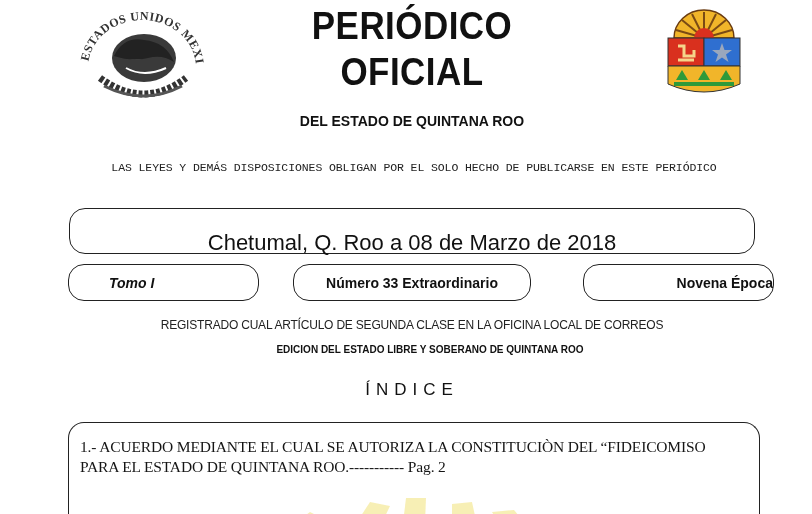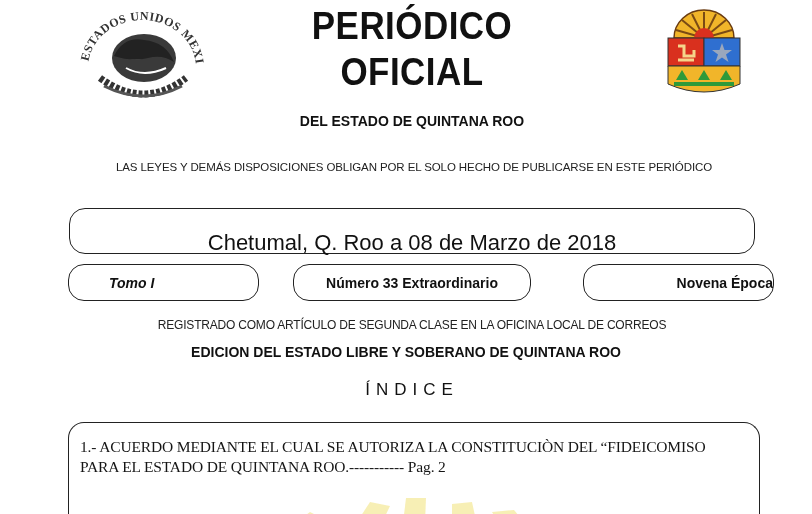--- a/index.html
+++ b/index.html
@@ -18,40 +18,40 @@
     transform: scaleX(0.92);
   }
   .title1 { top: 2px; }
   .title2 { top: 48px; }
   .subtitle {
     left: 200px; width: 424px; top: 113px; text-align: center;
     font-weight: bold; font-size: 14px; color: #111;
   }
   .legend {
     left: 80px; width: 668px; top: 161px; text-align: center;
-    font-family: Liberation Sans, sans-serif; font-size: 11.5px; color: #222;
+    font-family: Liberation Mono, monospace; font-size: 11.5px; color: #222;
     letter-spacing: -0.1px;
   }
   .box {
     position: absolute; border: 1.6px solid #222; border-radius: 16px;
     display: flex; align-items: center; justify-content: center;
     box-sizing: border-box;
   }
   .date-box { left: 69px; top: 208px; width: 686px; height: 46px; font-size: 22px; padding-top: 24px; }
   .pill { top: 264px; height: 37px; font-size: 14px; font-weight: bold; }
   .tomo { left: 68px; width: 191px; justify-content: flex-start; padding-left: 40px; font-style: italic; }
   .numero { left: 293px; width: 238px; }
   .epoca { left: 583px; width: 191px; justify-content: flex-end; }
   .registro {
     left: 120px; width: 584px; top: 318px; text-align: center;
     font-size: 12px; color: #222; letter-spacing: -0.2px;
   }
   .edicion {
-    left: 144px; width: 524px; top: 344px; text-align: center;
-    font-size: 14px; font-weight: bold; color: #111;
+    left: 168px; width: 524px; top: 344px; text-align: center;
+    font-size: 10px; font-weight: bold; color: #111;
   }
   .indice {
     left: 300px; width: 224px; top: 380px; text-align: center;
     font-size: 17px; font-weight: normal; letter-spacing: 6px; color: #111;
   }
   .index-box {
     position: absolute; left: 68px; top: 422px; width: 692px; height: 120px;
     border: 1.6px solid #222; border-radius: 16px; box-sizing: border-box;
     border-bottom: none; border-bottom-left-radius: 0; border-bottom-right-radius: 0;
   }
@@ -122,21 +122,21 @@
 <div class="box pill tomo">
   <span>Tomo I</span>
 </div>
 <div class="box pill numero">
   <span>Número 33  Extraordinario</span>
 </div>
 <div class="box pill epoca">
   <span>Novena Época</span>
 </div>
 
-<div class="abs registro">REGISTRADO COMO ARTÍCULO DE SEGUNDA CLASE EN LA OFICINA LOCAL DE CORREOS</div>
+<div class="abs registro">REGISTRADO CUAL ARTÍCULO DE SEGUNDA CLASE EN LA OFICINA LOCAL DE CORREOS</div>
 <div class="abs edicion">EDICION DEL ESTADO LIBRE Y SOBERANO DE QUINTANA ROO</div>
 <div class="abs indice">ÍNDICE</div>
 
 <div class="abs watermark">
   <svg width="380" height="60" viewBox="0 0 380 60">
     <g fill="#f2e27a">
       <polygon points="40,60 90,24 110,34 70,60"></polygon>
       <polygon points="120,60 150,14 170,18 150,60"></polygon>
       <polygon points="180,60 186,10 206,10 204,60"></polygon>
       <polygon points="232,60 232,16 252,14 262,60"></polygon>

